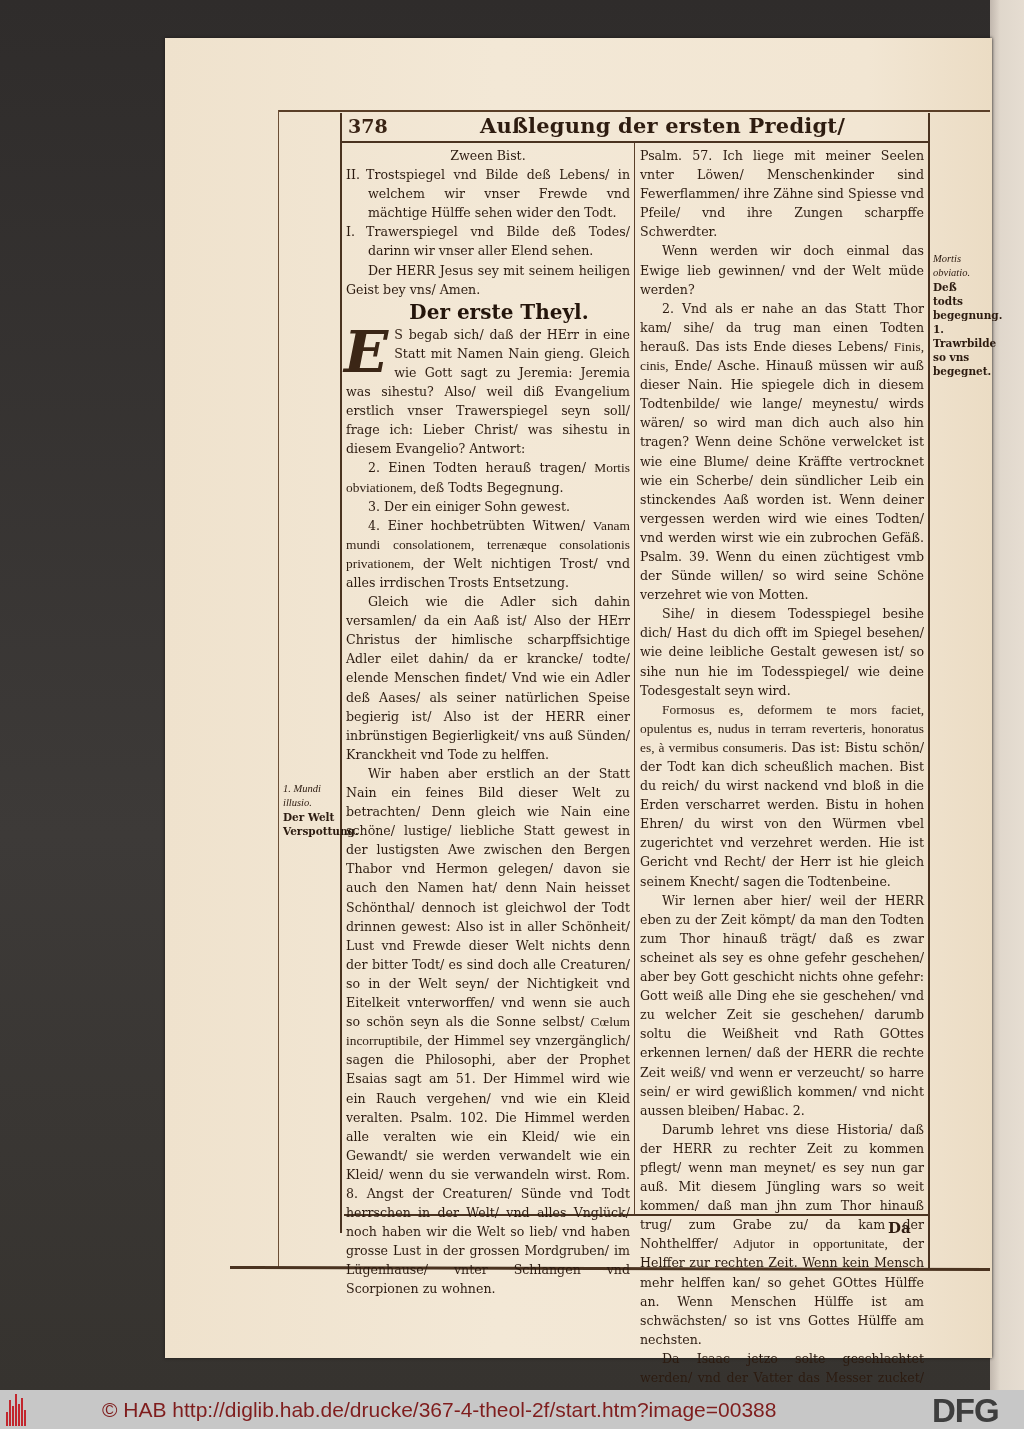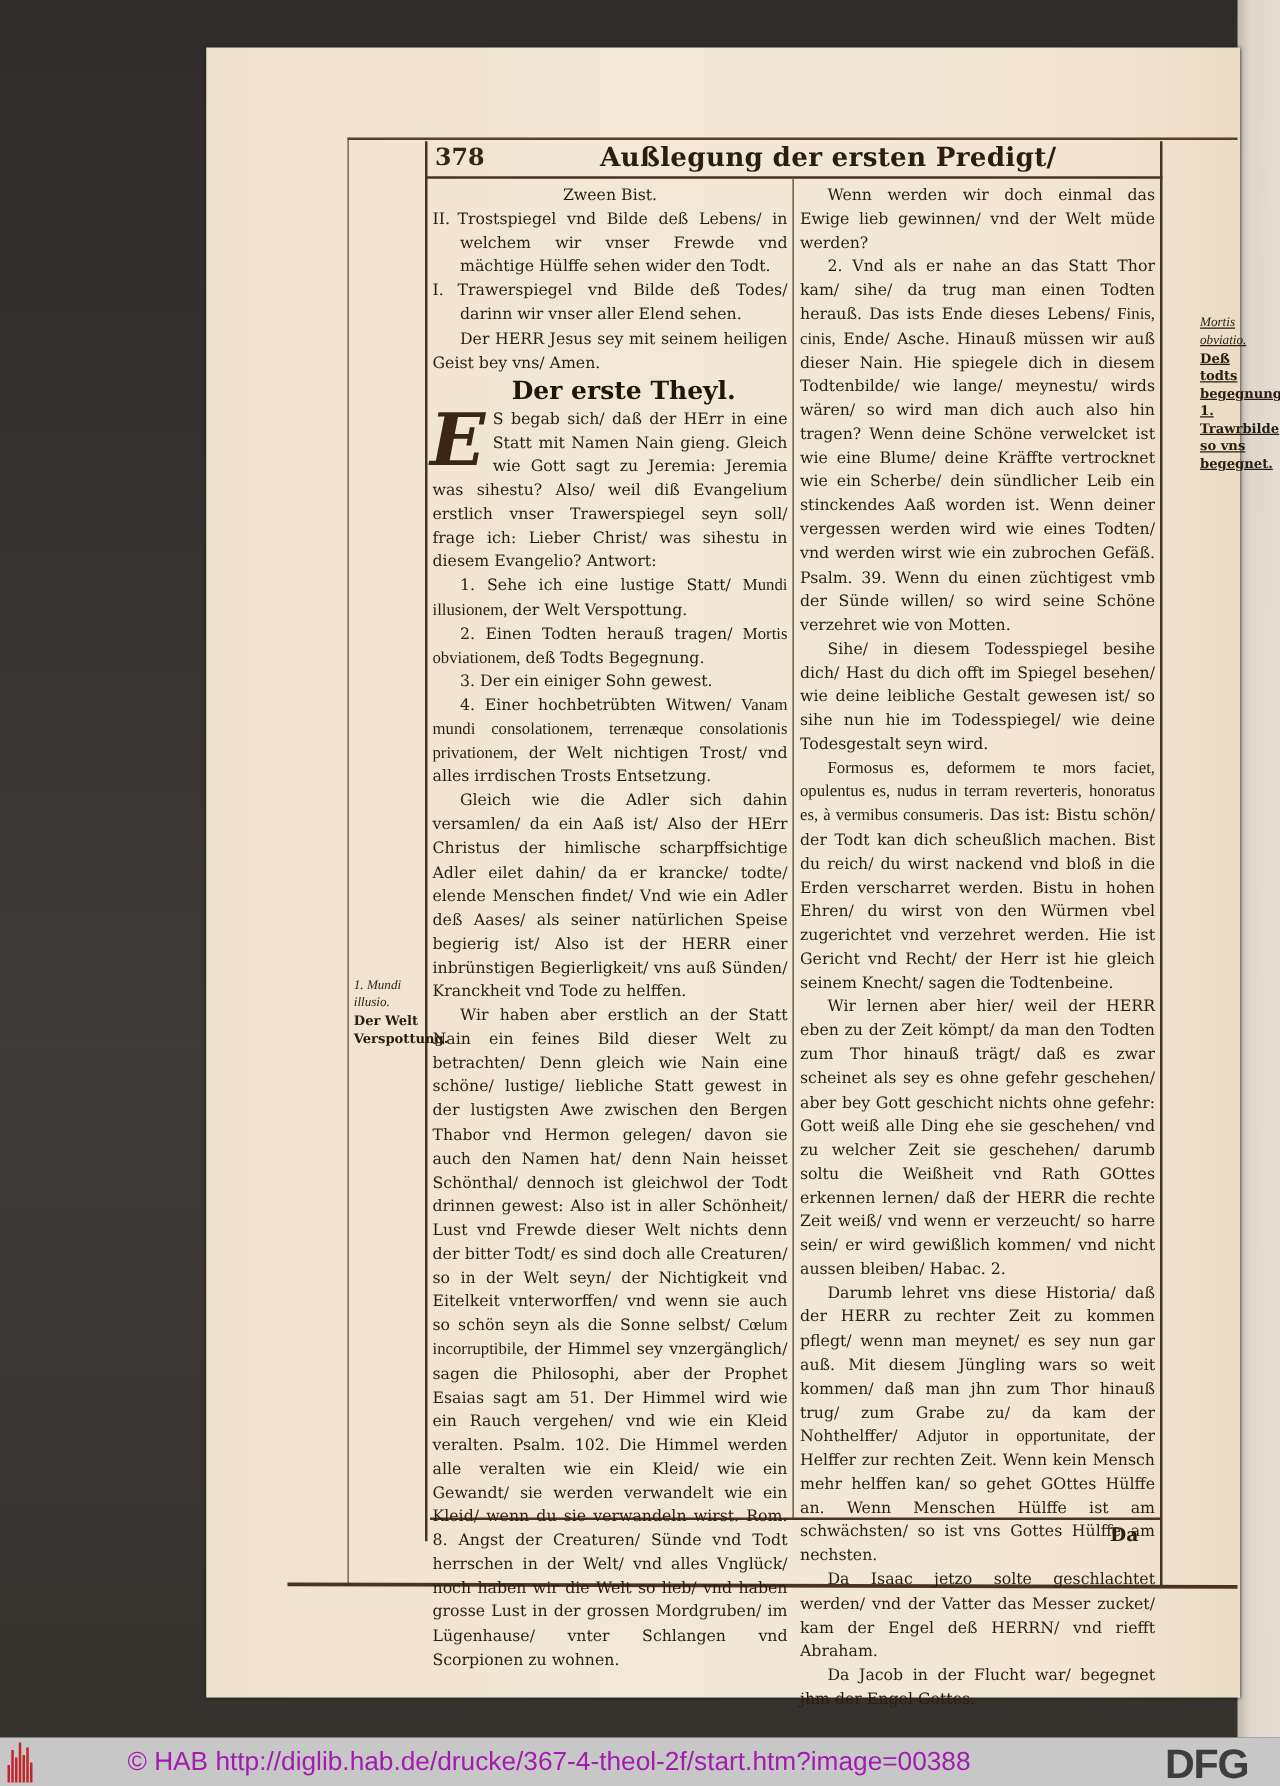--- a/index.html
+++ b/index.html
@@ -61,33 +61,33 @@
   .dropcap {
     float:left; font-size:58px; line-height:50px; font-weight:bold; color:#3b2616;
     margin:2px 6px 0 -2px; font-style:italic;
   }
   .latin { font-family:"Liberation Serif", serif; font-size:13.4px; }
   .margin-note {
     position:absolute; font-size:10.5px; line-height:14px; color:#2b1a0f; font-weight:bold;
   }
   .margin-note .it { font-style:italic; font-weight:normal; font-family:"Liberation Serif", serif; }
   .margin-left { left:283px; top:782px; width:56px; }
-  .margin-right { left:960px; top:252px; width:56px;text-decoration:underline; }
+  .margin-right { left:933px; top:252px; width:56px; }
   .footer-bar {
     position:absolute; left:0; top:1390px; width:1024px; height:39px; background:#c7c7c7;
   }
   .hab-logo {
     position:absolute; left:6px; top:2px; width:22px; height:34px;
   }
   .hab-logo span {
     position:absolute; bottom:0; width:2px; background:#c2262d;
   }
   .footer-text {
     position:absolute; left:102px; top:8px; font-family:"Liberation Sans", sans-serif;
-    font-size:21px; color:#a21caf; white-space:nowrap;
+    font-size:21px; color:#7f1d1d; white-space:nowrap;
   }
   .dfg-logo {
     position:absolute; left:932px; top:2px; font-family:"Liberation Sans", sans-serif;
     font-weight:bold; font-size:33px; color:#3e3e3e; letter-spacing:-1px;
   }
 </style>
 </head>
 <body>
 
 <div class="scan-bg"></div>
@@ -110,29 +110,29 @@
 <div class="foot-rule"></div>
 <div class="catchword">Da</div>
 
 <div class="col left">
   <p class="center">Zween Bist.</p>
   <p class="hang"><span class="num">II.</span><span>Trostspiegel vnd Bilde deß Lebens/ in welchem wir vnser Frewde vnd mächtige Hülffe sehen wider den Todt.</span></p>
   <p class="hang"><span class="num">I.</span><span>Trawerspiegel vnd Bilde deß Todes/ darinn wir vnser aller Elend sehen.</span></p>
   <p>Der HERR Jesus sey mit seinem heiligen Geist bey vns/ Amen.</p>
   <p class="section-title">Der erste Theyl.</p>
   <p class="noindent"><span class="dropcap">E</span><span>S begab sich/ daß der HErr in eine Statt mit Namen Nain gieng. Gleich wie Gott sagt zu Jeremia: Jeremia was sihestu? Also/ weil diß Evangelium erstlich vnser Trawerspiegel seyn soll/ frage ich: Lieber Christ/ was sihestu in diesem Evangelio? Antwort:</span></p>
-  <p><span>1.</span> <span>Sehe ich eine lustige Statt/ </span><span class="latin">Mundi illusionem,</span><span> der Welt Verspottung.</span></p>
   <p><span>2.</span> <span>Einen Todten herauß tragen/ </span><span class="latin">Mortis obviationem,</span><span> deß Todts Begegnung.</span></p>
   <p><span>3.</span> <span>Der ein einiger Sohn gewest.</span></p>
   <p><span>4.</span> <span>Einer hochbetrübten Witwen/ </span><span class="latin">Vanam mundi consolationem, terrenæque consolationis privationem,</span><span> der Welt nichtigen Trost/ vnd alles irrdischen Trosts Entsetzung.</span></p>
   <p>Gleich wie die Adler sich dahin versamlen/ da ein Aaß ist/ Also der HErr Christus der himlische scharpffsichtige Adler eilet dahin/ da er krancke/ todte/ elende Menschen findet/ Vnd wie ein Adler deß Aases/ als seiner natürlichen Speise begierig ist/ Also ist der HERR einer inbrünstigen Begierligkeit/ vns auß Sünden/ Kranckheit vnd Tode zu helffen.</p>
   <p><span>Wir haben aber erstlich an der Statt Nain ein feines Bild dieser Welt zu betrachten/ Denn gleich wie Nain eine schöne/ lustige/ liebliche Statt gewest in der lustigsten Awe zwischen den Bergen Thabor vnd Hermon gelegen/ davon sie auch den Namen hat/ denn Nain heisset Schönthal/ dennoch ist gleichwol der Todt drinnen gewest: Also ist in aller Schönheit/ Lust vnd Frewde dieser Welt nichts denn der bitter Todt/ es sind doch alle Creaturen/ so in der Welt seyn/ der Nichtigkeit vnd Eitelkeit vnterworffen/ vnd wenn sie auch so schön seyn als die Sonne selbst/ </span><span class="latin">Cœlum incorruptibile,</span><span> der Himmel sey vnzergänglich/ sagen die Philosophi, aber der Prophet Esaias sagt am 51. Der Himmel wird wie ein Rauch vergehen/ vnd wie ein Kleid veralten. Psalm. 102. Die Himmel werden alle veralten wie ein Kleid/ wie ein Gewandt/ sie werden verwandelt wie ein Kleid/ wenn du sie verwandeln wirst. Rom. 8. Angst der Creaturen/ Sünde vnd Todt herrschen in der Welt/ vnd alles Vnglück/ noch haben wir die Welt so lieb/ vnd haben grosse Lust in der grossen Mordgruben/ im Lügenhause/ vnter Schlangen vnd Scorpionen zu wohnen.</span></p>
 </div>
 
 <div class="col right">
+  <p class="noindent">Psalm. 57. Ich liege mit meiner Seelen vnter Löwen/ Menschenkinder sind Fewerflammen/ ihre Zähne sind Spiesse vnd Pfeile/ vnd ihre Zungen scharpffe Schwerdter.</p>
   <p>Wenn werden wir doch einmal das Ewige lieb gewinnen/ vnd der Welt müde werden?</p>
   <p><span>2. Vnd als er nahe an das Statt Thor kam/ sihe/ da trug man einen Todten herauß. Das ists Ende dieses Lebens/ </span><span class="latin">Finis, cinis,</span><span> Ende/ Asche. Hinauß müssen wir auß dieser Nain. Hie spiegele dich in diesem Todtenbilde/ wie lange/ meynestu/ wirds wären/ so wird man dich auch also hin tragen? Wenn deine Schöne verwelcket ist wie eine Blume/ deine Kräffte vertrocknet wie ein Scherbe/ dein sündlicher Leib ein stinckendes Aaß worden ist. Wenn deiner vergessen werden wird wie eines Todten/ vnd werden wirst wie ein zubrochen Gefäß. Psalm. 39. Wenn du einen züchtigest vmb der Sünde willen/ so wird seine Schöne verzehret wie von Motten.</span></p>
   <p>Sihe/ in diesem Todesspiegel besihe dich/ Hast du dich offt im Spiegel besehen/ wie deine leibliche Gestalt gewesen ist/ so sihe nun hie im Todesspiegel/ wie deine Todesgestalt seyn wird.</p>
   <p><span class="latin">Formosus es, deformem te mors faciet, opulentus es, nudus in terram reverteris, honoratus es, à vermibus consumeris.</span><span> Das ist: Bistu schön/ der Todt kan dich scheußlich machen. Bist du reich/ du wirst nackend vnd bloß in die Erden verscharret werden. Bistu in hohen Ehren/ du wirst von den Würmen vbel zugerichtet vnd verzehret werden. Hie ist Gericht vnd Recht/ der Herr ist hie gleich seinem Knecht/ sagen die Todtenbeine.</span></p>
   <p>Wir lernen aber hier/ weil der HERR eben zu der Zeit kömpt/ da man den Todten zum Thor hinauß trägt/ daß es zwar scheinet als sey es ohne gefehr geschehen/ aber bey Gott geschicht nichts ohne gefehr: Gott weiß alle Ding ehe sie geschehen/ vnd zu welcher Zeit sie geschehen/ darumb soltu die Weißheit vnd Rath GOttes erkennen lernen/ daß der HERR die rechte Zeit weiß/ vnd wenn er verzeucht/ so harre sein/ er wird gewißlich kommen/ vnd nicht aussen bleiben/ Habac. 2.</p>
   <p><span>Darumb lehret vns diese Historia/ daß der HERR zu rechter Zeit zu kommen pflegt/ wenn man meynet/ es sey nun gar auß. Mit diesem Jüngling wars so weit kommen/ daß man jhn zum Thor hinauß trug/ zum Grabe zu/ da kam der Nohthelffer/ </span><span class="latin">Adjutor in opportunitate,</span><span> der Helffer zur rechten Zeit. Wenn kein Mensch mehr helffen kan/ so gehet GOttes Hülffe an. Wenn Menschen Hülffe ist am schwächsten/ so ist vns Gottes Hülffe am nechsten.</span></p>
   <p>Da Isaac jetzo solte geschlachtet werden/ vnd der Vatter das Messer zucket/ kam der Engel deß HERRN/ vnd riefft Abraham.</p>
   <p>Da Jacob in der Flucht war/ begegnet jhm der Engel Gottes.</p>
 </div>
 

